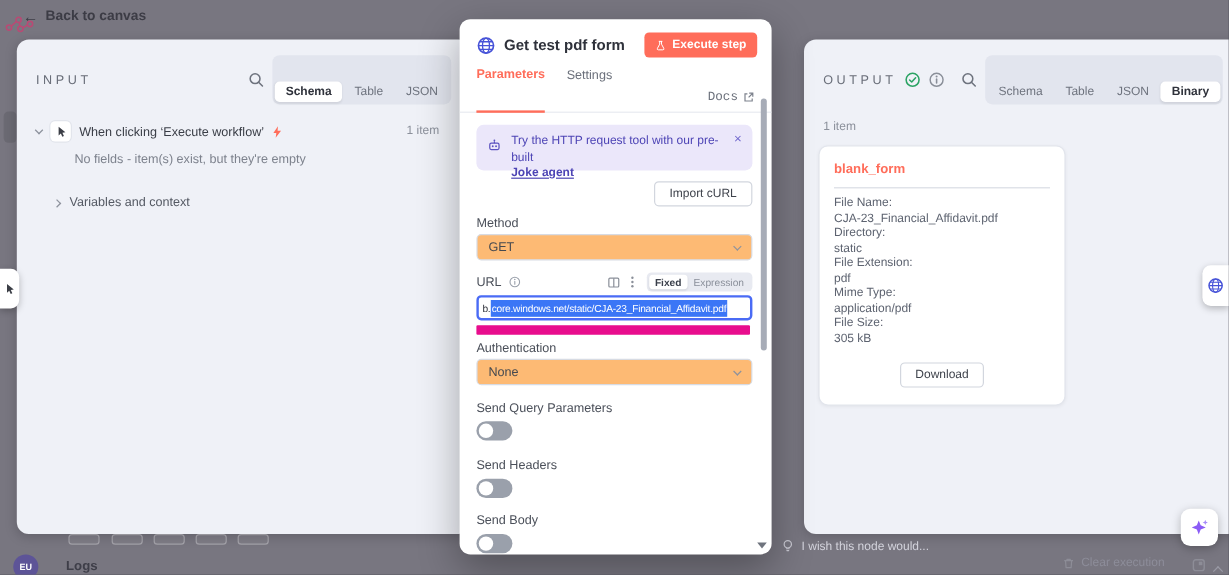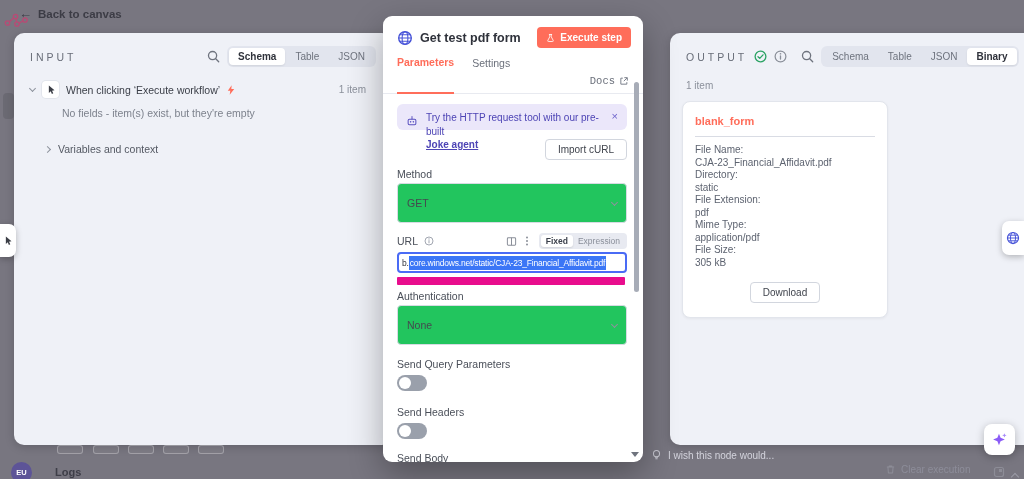--- a/index.html
+++ b/index.html
@@ -19,21 +19,21 @@
            box-shadow:0 2px 10px rgba(0,0,0,.18); }
   .input-panel  { left:14px;  width:378px; }
   .output-panel { left:670px; width:367px; }
 
   .p-header { display:flex; align-items:center; gap:7px; padding:13px 16px 6px 16px; }
   .p-title { font-size:10.5px; font-weight:400; letter-spacing:3px; color:#686d78; }
   .spacer { flex:1; }
   .iconbtn { display:flex; align-items:center; justify-content:center; }
 
   .tabgroup { display:flex; align-items:center; background:#e2e5ee; border-radius:6px; padding:2px; gap:1px; }
-  .tab { font-size:10px; color:#6e737e; padding:3px 9px; border-radius:4px; white-space:nowrap; }
+  .tab { font-size:10px; color:#6e737e; padding:3px 9px; border-radius:4px; white-space:nowrap;margin-top:20px; }
   .tab.active { background:#fff; color:#2f323b; font-weight:700; box-shadow:0 1px 2px rgba(0,0,0,.08); }
 
   .pinbox { width:21px; height:21px; border:1px solid #dcdfe7; background:rgba(255,255,255,.55);
             border-radius:5px; display:flex; align-items:center; justify-content:center; margin-left:4px; }
 
   
   .trigger-row { display:flex; align-items:center; gap:7px; padding:8px 26px 0 16px; }
   .icon-box { width:17px; height:17px; background:#fff; border-radius:4px; box-shadow:0 0 0 1px #e2e5ec;
               display:flex; align-items:center; justify-content:center; }
   .trigger-label { font-size:10.5px; color:#3a3e47; }
@@ -67,29 +67,29 @@
   .exec-btn { display:flex; align-items:center; gap:5px; background:#ff6d5a; color:#fff;
               font-size:10px; font-weight:700; border-radius:4px; padding:5px 9px; }
   .m-tabs { display:flex; align-items:flex-end; gap:18px; padding:4px 14px 0 14px;
             border-bottom:1px solid #e8eaf0; }
   .m-tab { font-size:10.5px; color:#6b707b; padding-bottom:24px; }
   .m-tab.active { color:#ff6d5a; font-weight:700; border-bottom:2px solid #ff6d5a; margin-bottom:-1px; }
   .docs { margin-left:auto; display:flex; align-items:center; gap:4px; font-size:10.5px; color:#6b707b; padding-bottom:6px;font-family:Liberation Mono, monospace; }
 
   .m-body { padding:6px 16px 0 14px; position:relative; }
   .callout { display:flex; align-items:flex-start; gap:8px; background:#ebe7fa; border-radius:6px;
-             padding:7px 9px; margin-top:4px; height:26px; }
+             padding:7px 9px; margin-top:4px; height:38px; }
   .callout-text { font-size:10px; color:#4d44b5; line-height:1.35; flex:1; }
   .callout-link { text-decoration:underline; font-weight:700; color:#4d44b5; }
   .callout-x { color:#6f66cc; font-size:11px; line-height:10px; }
 
   .import-row { display:flex; justify-content:flex-end; margin-top:9px; }
 
   .f-label { font-size:10.5px; color:#4a4f59; margin-top:8px; display:flex; align-items:center; gap:4px; }
-  .select { margin-top:3px; height:40px; border:1px solid #d7dbe3; border-radius:4px; background:#22c55e;
+  .select { margin-top:3px; height:22px; border:1px solid #d7dbe3; border-radius:4px; background:#fdba74;
             display:flex; align-items:center; padding:0 9px; font-size:10.5px; color:#45494f; }
   .select .chev { margin-left:auto; }
 
   .url-head { display:flex; align-items:center; gap:6px; margin-top:10px; }
   .fx-pill { display:flex; background:#e8eaf1; border-radius:4px; padding:2px; margin-left:2px; }
   .fx-on  { background:#fff; border-radius:3px; font-size:8.5px; font-weight:700; color:#3a3f4a;
             padding:1px 5px; box-shadow:0 1px 2px rgba(0,0,0,.1); }
   .fx-off { font-size:8.5px; color:#8a8f9a; padding:1px 5px; }
 
   .url-input { margin-top:3px; height:21px; border:2px solid #4a6bf5; border-radius:4px;

